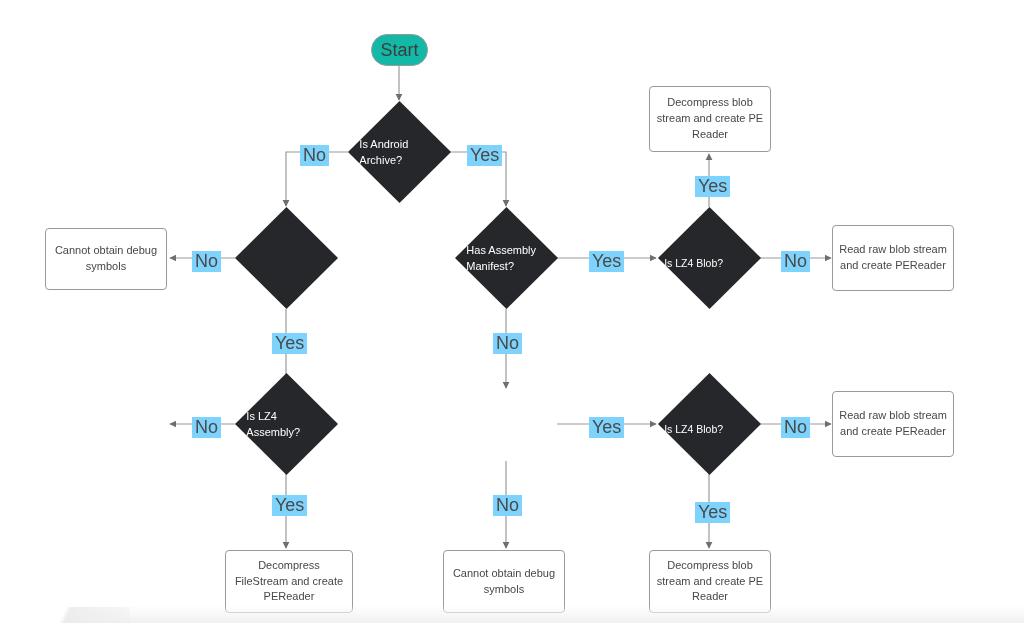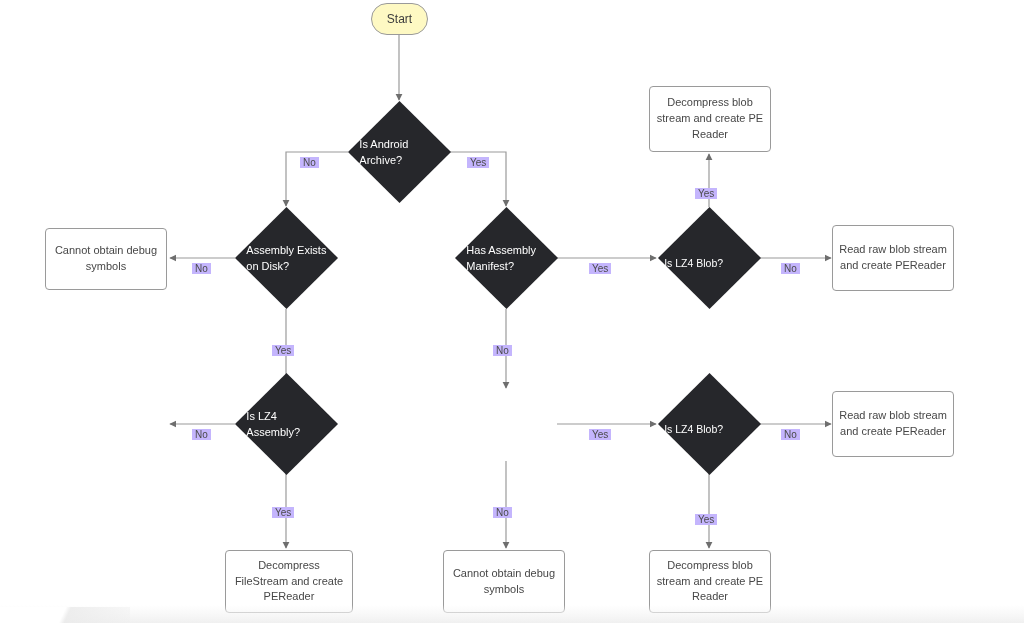--- a/index.html
+++ b/index.html
@@ -51,24 +51,25 @@
     display: flex;
     align-items: center;
     justify-content: center;
     text-align: center;
   }
 
   
   .terminator {
     border: 1px solid #9a9a9a;
     border-radius: 18px;
-    background: #fef9c3;
+    background: #14b8a6;
     color: #3d3d3d;
-    font-size: 12px;
+    font-size: 18px;
     line-height: 1.25;
+    margin-top: 31px;
   }
 
   
   .process {
     border: 1px solid #9a9a9a;
     border-radius: 4px;
     background: #ffffff;
     color: #474747;
     font-size: 11px;
     line-height: 1.45;
@@ -98,25 +99,24 @@
   }
   .decision.wide .diamond-label {
     font-size: 10.5px;
     width: 88%;
     margin-top: 12px;
   }
 
   .edge-label {
     position: absolute;
     color: #4a4a4a;
-    font-size: 10px;
-    background: #c4b5fd;
+    font-size: 18px;
+    background: #7dd3fc;
     padding: 0 3px;
     white-space: nowrap;
-    margin-top: 12px;
   }
 </style>
 </head>
 <body>
 
 <div id="canvas">
 
   <svg id="edges" xmlns="http://www.w3.org/2000/svg">
     <defs>
       <marker id="arrow" viewBox="0 0 10 10" refX="9" refY="5" markerWidth="6" markerHeight="6" orient="auto-start-reverse">
@@ -161,21 +161,20 @@
     <span>Start</span>
   </div>
 
   <div class="node decision" style="left:348px; top:101px; width:103px; height:102px;">
     <div class="diamond-shape"></div>
     <span class="diamond-label">Is Android Archive?</span>
   </div>
 
   <div class="node decision" style="left:235px; top:207px; width:103px; height:102px;">
     <div class="diamond-shape"></div>
-    <span class="diamond-label">Assembly Exists on Disk?</span>
   </div>
 
   <div class="node process" style="left:45px; top:228px; width:122px; height:62px;">
     <span>Cannot obtain debug symbols</span>
   </div>
 
   <div class="node decision" style="left:235px; top:373px; width:103px; height:102px;">
     <div class="diamond-shape"></div>
     <span class="diamond-label">Is LZ4 Assembly?</span>
   </div>

